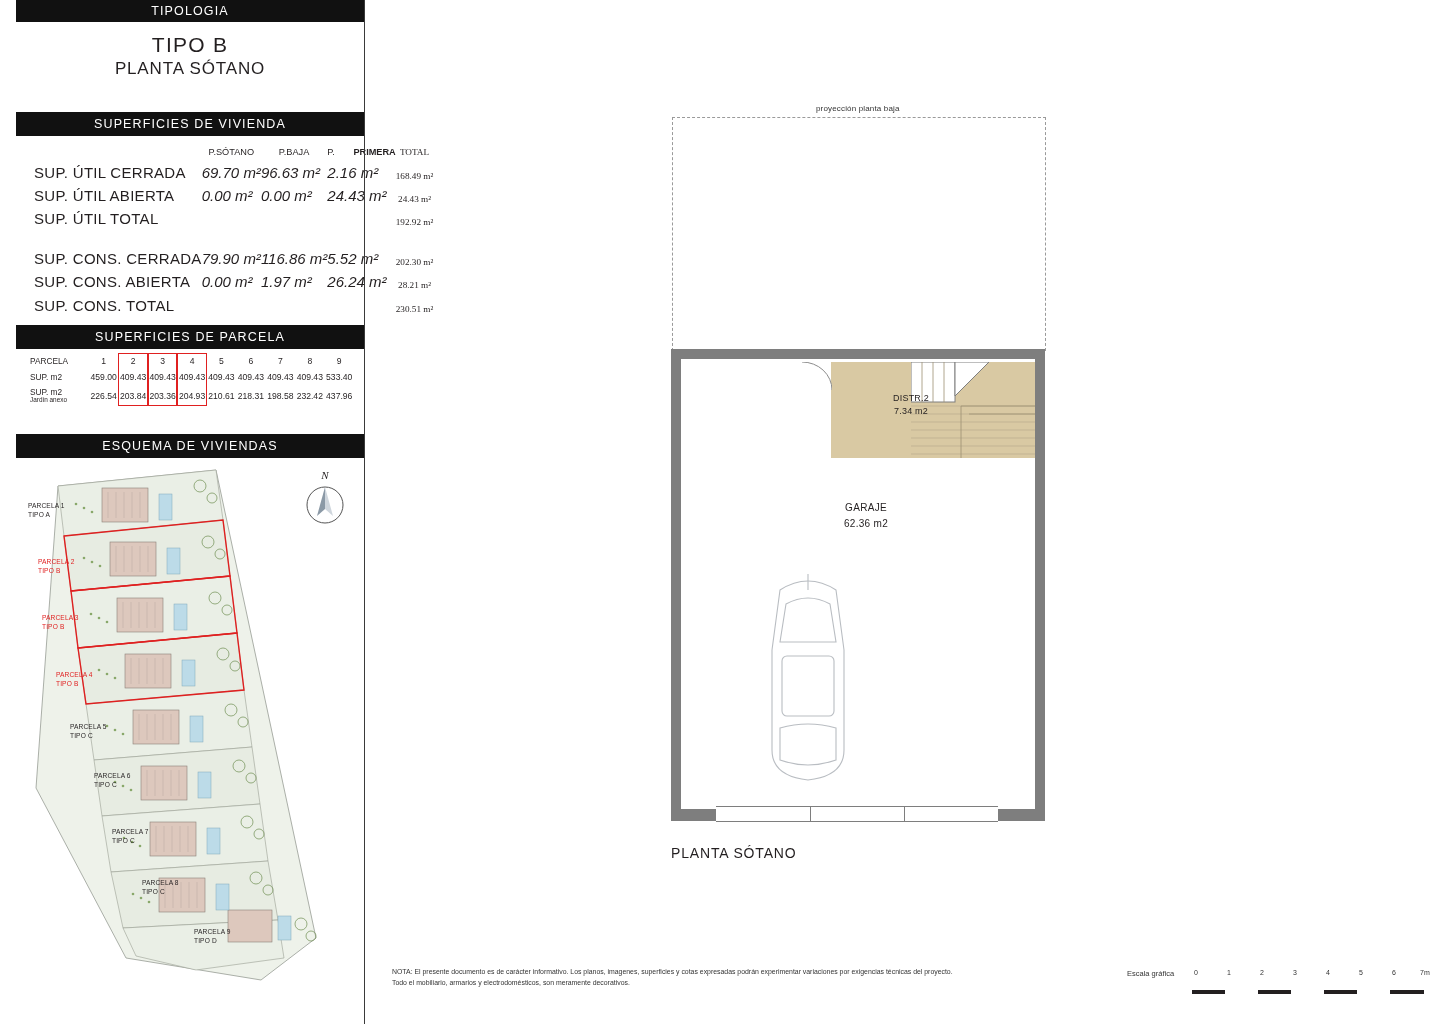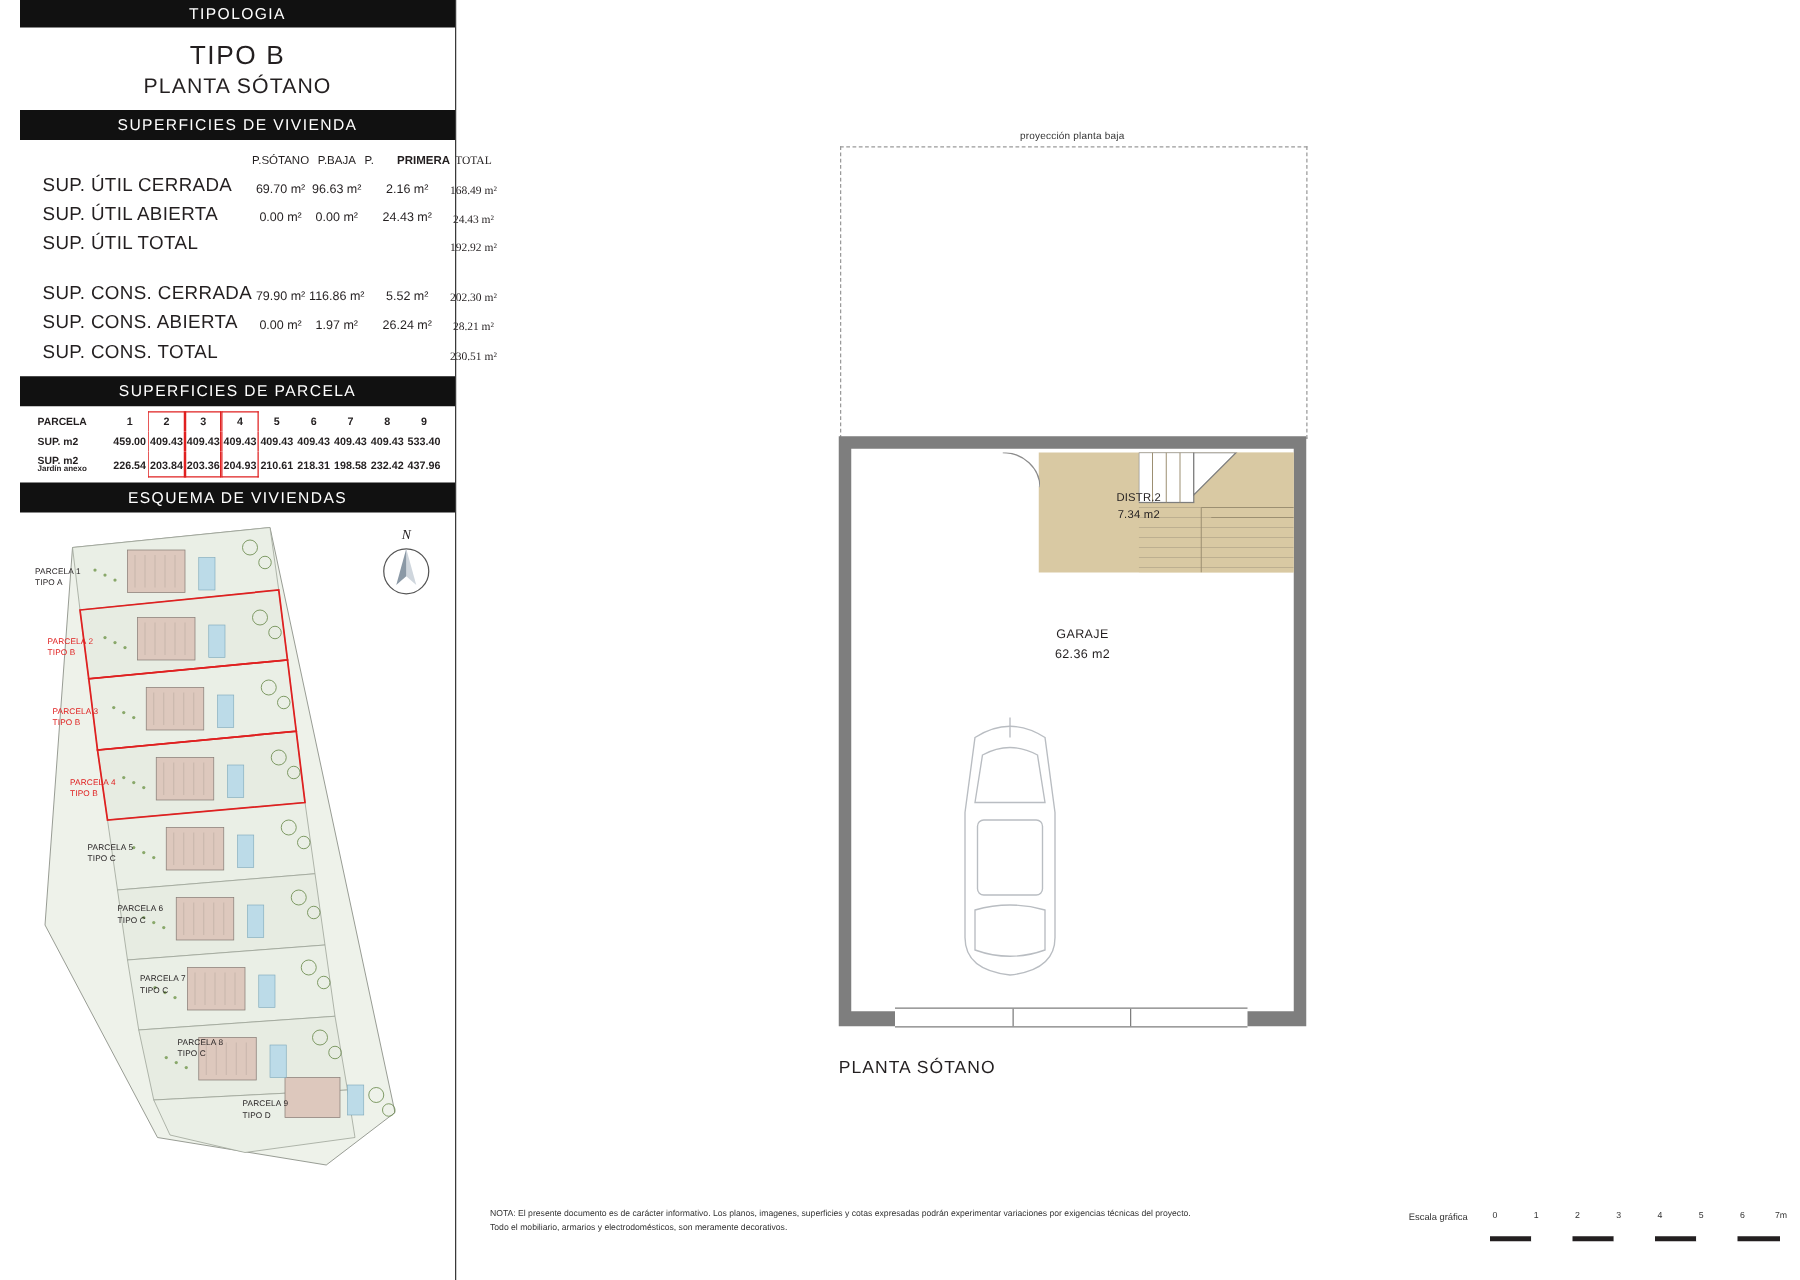--- a/index.html
+++ b/index.html
@@ -11,44 +11,44 @@
   .sheet{position:absolute;left:16px;top:0;width:1440px;height:1024px;background:#fff;}
 
   
   .left{position:absolute;left:0;top:0;width:348px;height:1024px;}
   .vdivider{position:absolute;left:348px;top:0;width:1px;height:1024px;background:#3a3a3a;}
 
   .blackbar{
     background:#111;color:#fff;text-align:center;
     font-size:12.5px;letter-spacing:.09em;padding:4px 0 4px;
   }
-  .blackbar.tall{font-size:12.5px;padding:5px 0 5px;}
+  .blackbar.tall{font-size:12.5px;padding:5px 0 5px;margin-top:24px;}
   .title-big{
     text-align:center;font-size:21px;letter-spacing:.06em;
     padding:11px 0 2px;color:#231f20;
   }
   .title-sub{
     text-align:center;font-size:17px;letter-spacing:.05em;
     padding:0 0 9px;color:#231f20;
   }
 
   
   .surf{padding:8px 14px 2px 18px;font-size:9.6px;}
   table.surf-t{width:100%;border-collapse:collapse;}
   table.surf-t td{padding:3.2px 0;vertical-align:bottom;white-space:nowrap;}
   td.lbl{text-align:left;font-size:15px;letter-spacing:.02em;}
-  td.col{text-align:center;font-size:10px;width:54px;}
+  td.col{text-align:left;font-size:15px;width:54px;font-style:italic;}
   td.colh{text-align:center;font-size:9.2px;width:54px;padding-bottom:5px;}
   td.tot{text-align:center;font-size:9.2px;width:56px;font-family:Liberation Serif, serif;}
   .bold{font-weight:bold;padding-left:16px;}
   .spacer-row td{height:10px;padding:0;}
 
   
   .parcel{padding:4px 10px 4px 10px;}
-  table.parcel-t{width:100%;border-collapse:collapse;font-size:8.6px;font-weight:bold;}
+  table.parcel-t{width:100%;border-collapse:collapse;font-size:8.6px;}
   table.parcel-t td{text-align:center;padding:3px 1px;}
   table.parcel-t td.rowlab{text-align:left;font-size:8.3px;width:58px;padding-left:4px;line-height:1.05;}
   table.parcel-t td.rowlab small{font-size:6.4px;display:block;}
   .hl{box-shadow:inset 1px 0 0 #e02020, inset -1px 0 0 #e02020;}
   .hl-top{box-shadow:inset 1px 0 0 #e02020, inset -1px 0 0 #e02020, inset 0 1px 0 #e02020;}
   .hl-bot{box-shadow:inset 1px 0 0 #e02020, inset -1px 0 0 #e02020, inset 0 -1px 0 #e02020;}
 
   
   .siteplan{position:relative;width:348px;height:530px;}
   .compass{position:absolute;right:14px;top:10px;width:50px;height:62px;}

